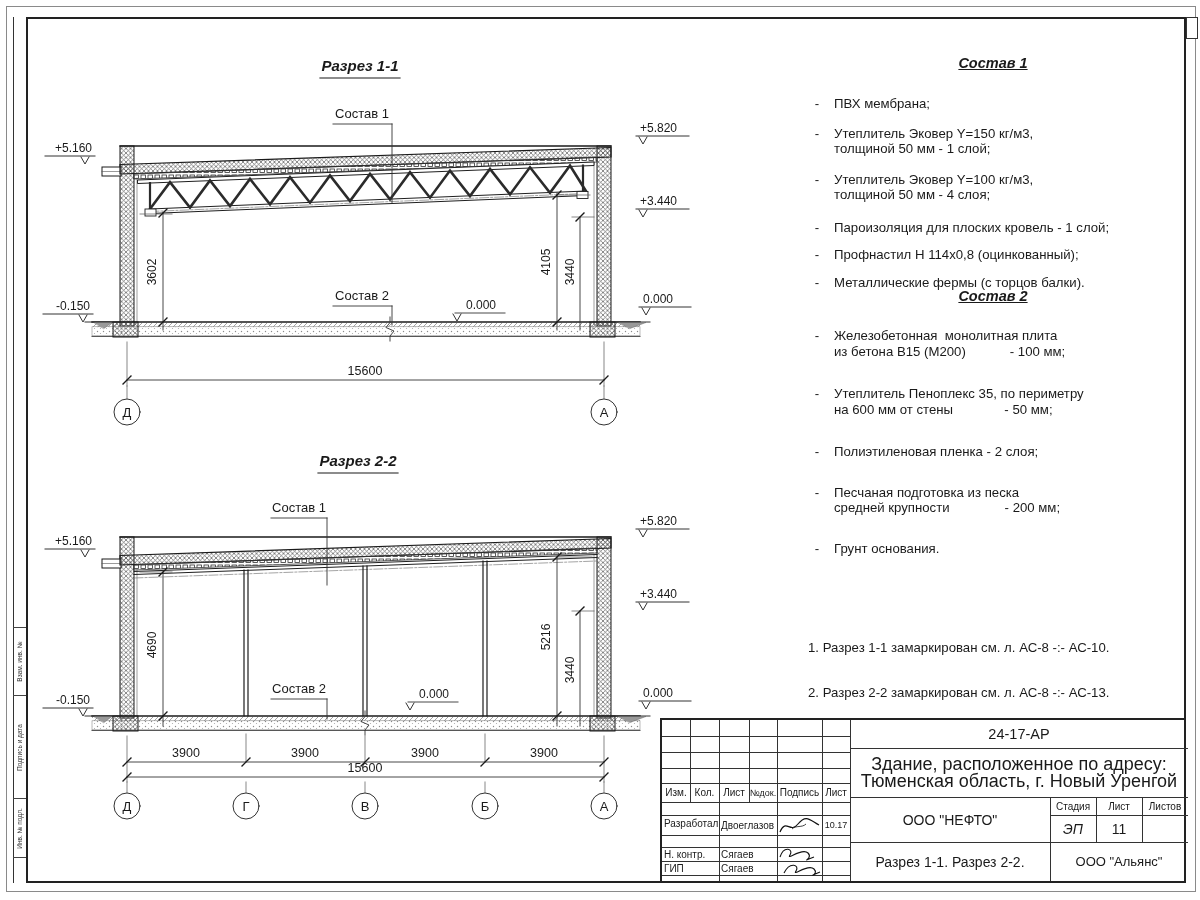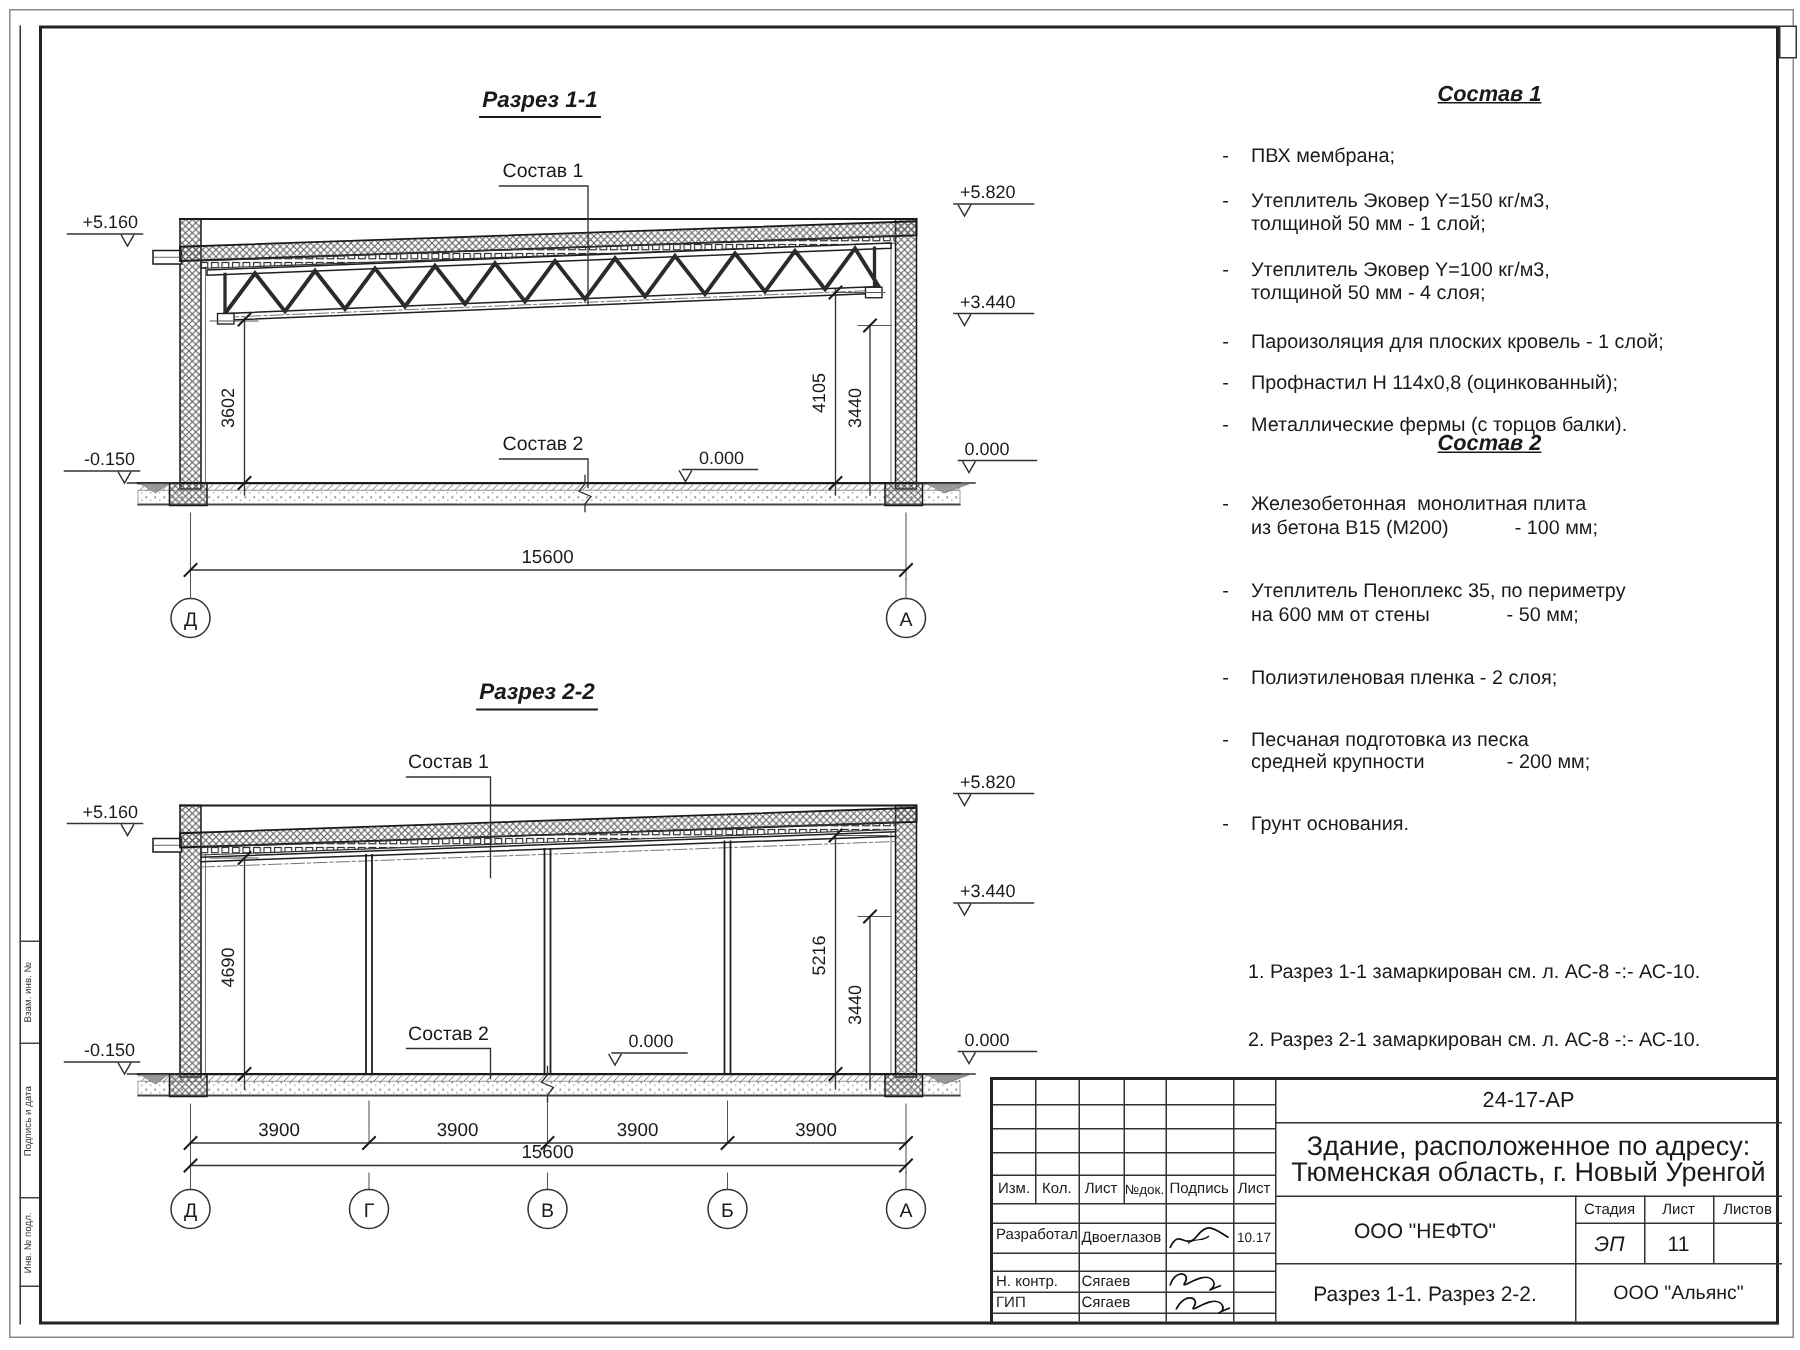--- a/index.html
+++ b/index.html
@@ -13,21 +13,21 @@
   .side-cell{left:13px;width:13px;box-sizing:border-box;border-top:1.5px solid #444;display:flex;align-items:center;justify-content:center;overflow:visible;}
   .side-cell span{transform:rotate(-90deg);white-space:nowrap;font-size:6.5px;color:#333;}
   .side-cell-end{left:13px;width:13px;height:0;border-top:1.5px solid #444;}
   
   .listblock{left:800px;width:386px;}
   .list-head{text-align:center;font-size:14.5px;font-style:italic;font-weight:bold;text-decoration:underline;}
   .list-item{display:grid;grid-template-columns:34px 1fr;font-size:13.2px;line-height:15.5px;}
   .list-item .dash{text-align:center;}
   .pre{white-space:pre-wrap;}
   
-  .notes{left:832px;top:610px;font-size:13.2px;line-height:15px;white-space:pre-wrap;}
+  .notes{left:808px;top:610px;font-size:13.2px;line-height:15px;white-space:pre-wrap;}
   
   .tb{left:660px;top:718px;width:526px;height:165px;border:2px solid #222;box-sizing:border-box;background:#fff;}
   .tb .cell{position:absolute;box-sizing:border-box;display:flex;align-items:center;justify-content:center;text-align:center;}
   .tb .vline{position:absolute;width:0;border-left:1px solid #333;}
   .tb .hline{position:absolute;height:0;border-top:1px solid #333;}
   .tb .small{font-size:10px;}
   .tb .tiny{font-size:9px;}
   svg text{font-family:"Liberation Sans",sans-serif;fill:#1a1a1a;}
   .dwg{left:0;top:0;}
 </style>
@@ -329,21 +329,21 @@
 средней крупности               - 200 мм;</span>
     </div>
   <div class="list-item" style="margin-top:25px;">
       <span class="dash">-</span>
       <span class="pre">Грунт основания.</span>
     </div>
 </div>
 
 <div class="abs notes">
   <div>1. Разрез 1-1 замаркирован см. л. АС-8 -:- АС-10.</div>
-  <div>2. Разрез 2-1 замаркирован см. л. АС-8 -:- АС-10.</div>
+  <div>2. Разрез 2-2 замаркирован см. л. АС-8 -:- АС-13.</div>
 </div>
 
 <div class="abs tb">
 
   <div class="vline" style="left:28px;top:0;height:82px;"></div>
   <div class="vline" style="left:87px;top:0;height:82px;"></div>
   <div class="vline" style="left:57px;top:0;height:161px;"></div>
   <div class="vline" style="left:115px;top:0;height:161px;"></div>
   <div class="vline" style="left:160px;top:0;height:161px;"></div>
   <div class="vline" style="left:188px;top:0;height:161px;"></div>

